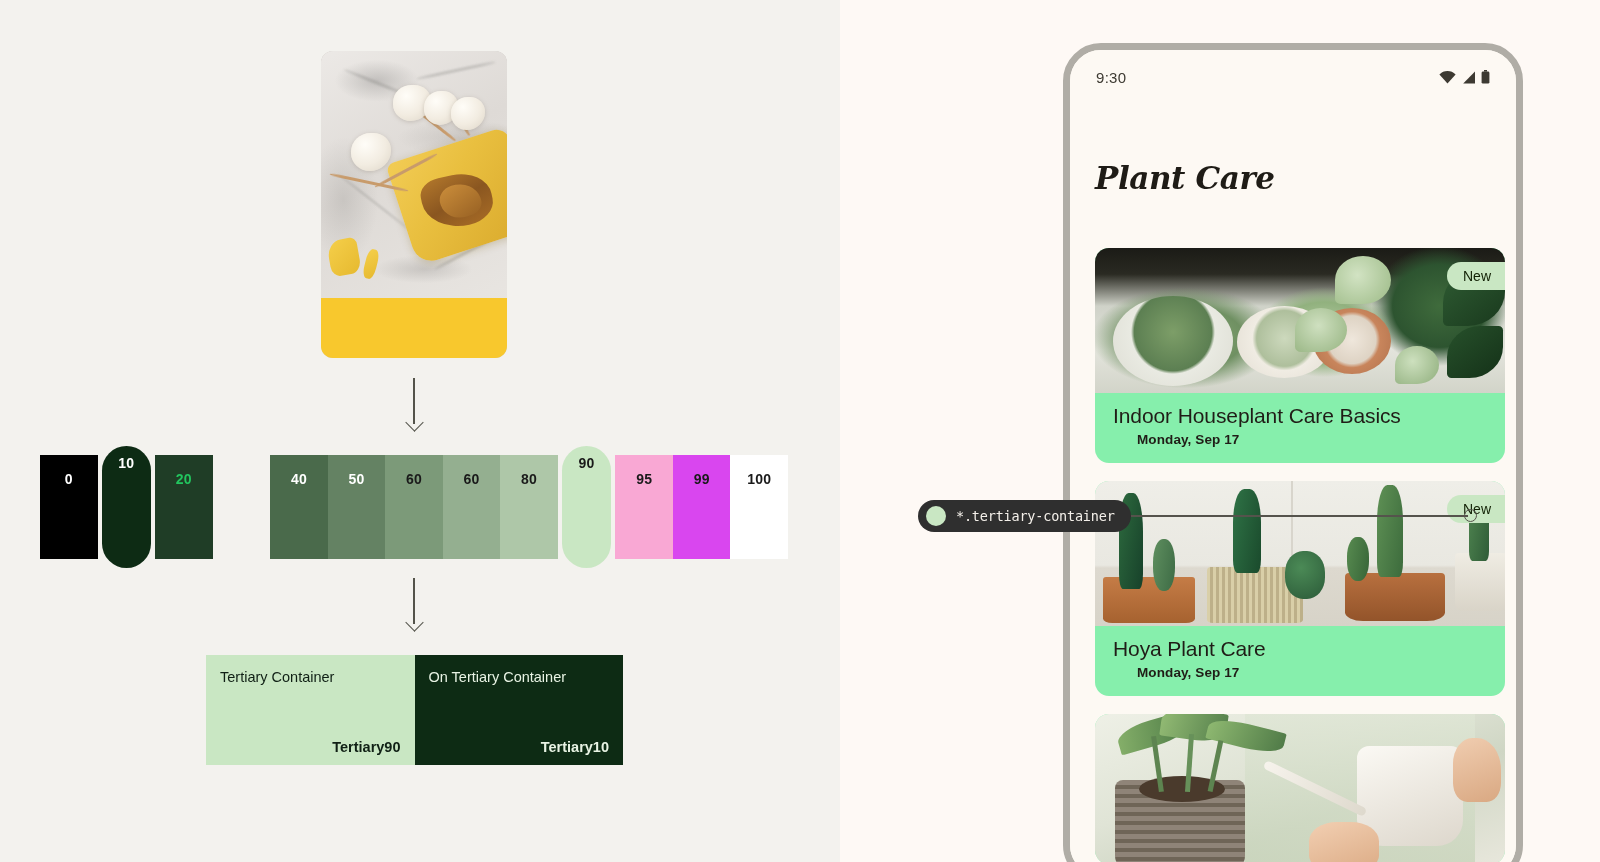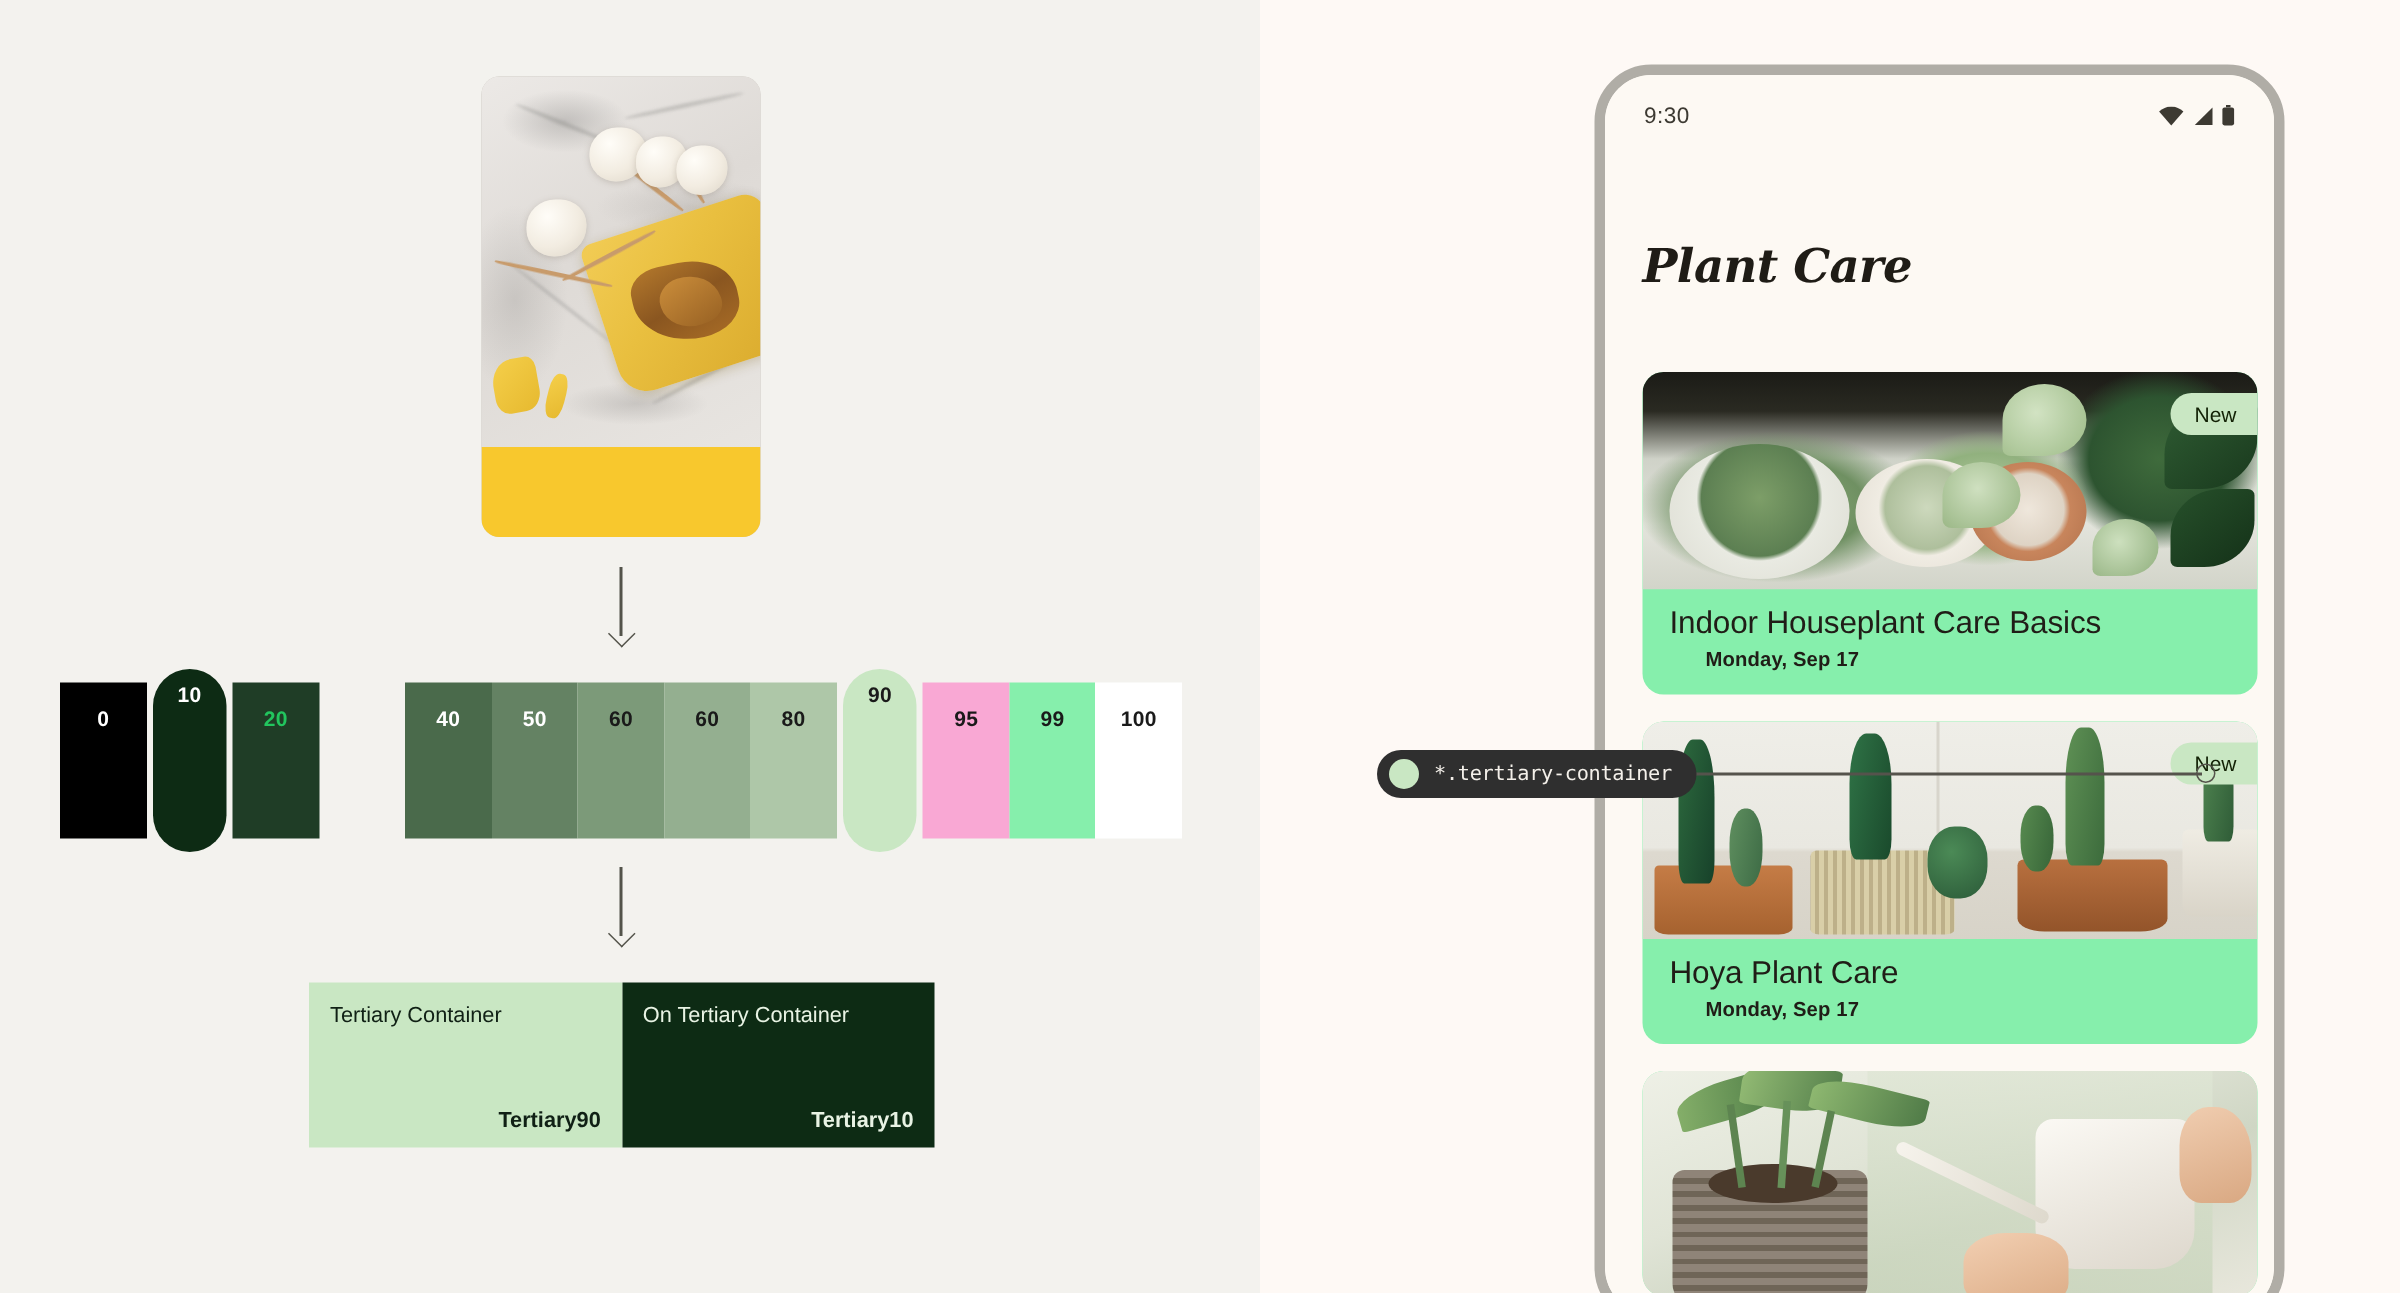--- a/index.html
+++ b/index.html
@@ -211,21 +211,21 @@
         </div>
         <div class="sw" style="left: 460.308px; width: 57.5385px; background: rgb(174, 199, 168);">
           <span style="color: rgb(26, 26, 26);">80</span>
         </div>
         <div class="sw hl" style="left: 521.846px; width: 49.5385px; background: rgb(201, 231, 195);">
           <span style="color: rgb(26, 26, 26);">90</span>
         </div>
         <div class="sw" style="left: 575.385px; width: 57.5385px; background: #f9a8d4;">
           <span style="color: rgb(26, 26, 26);">95</span>
         </div>
-        <div class="sw" style="left: 632.923px; width: 57.5385px; background: #86efac;">
+        <div class="sw" style="left: 632.923px; width: 57.5385px; background: #d946ef;">
           <span style="color: rgb(26, 26, 26);">99</span>
         </div>
         <div class="sw" style="left: 690.462px; width: 57.5385px; background: rgb(255, 255, 255);">
           <span style="color: rgb(26, 26, 26);">100</span>
         </div>
       </div>
 
     <div class="arrow" style="left:407px;top:578px;width:14px;height:52px;">
       <div class="shaft"></div>
         <div class="head"></div>

